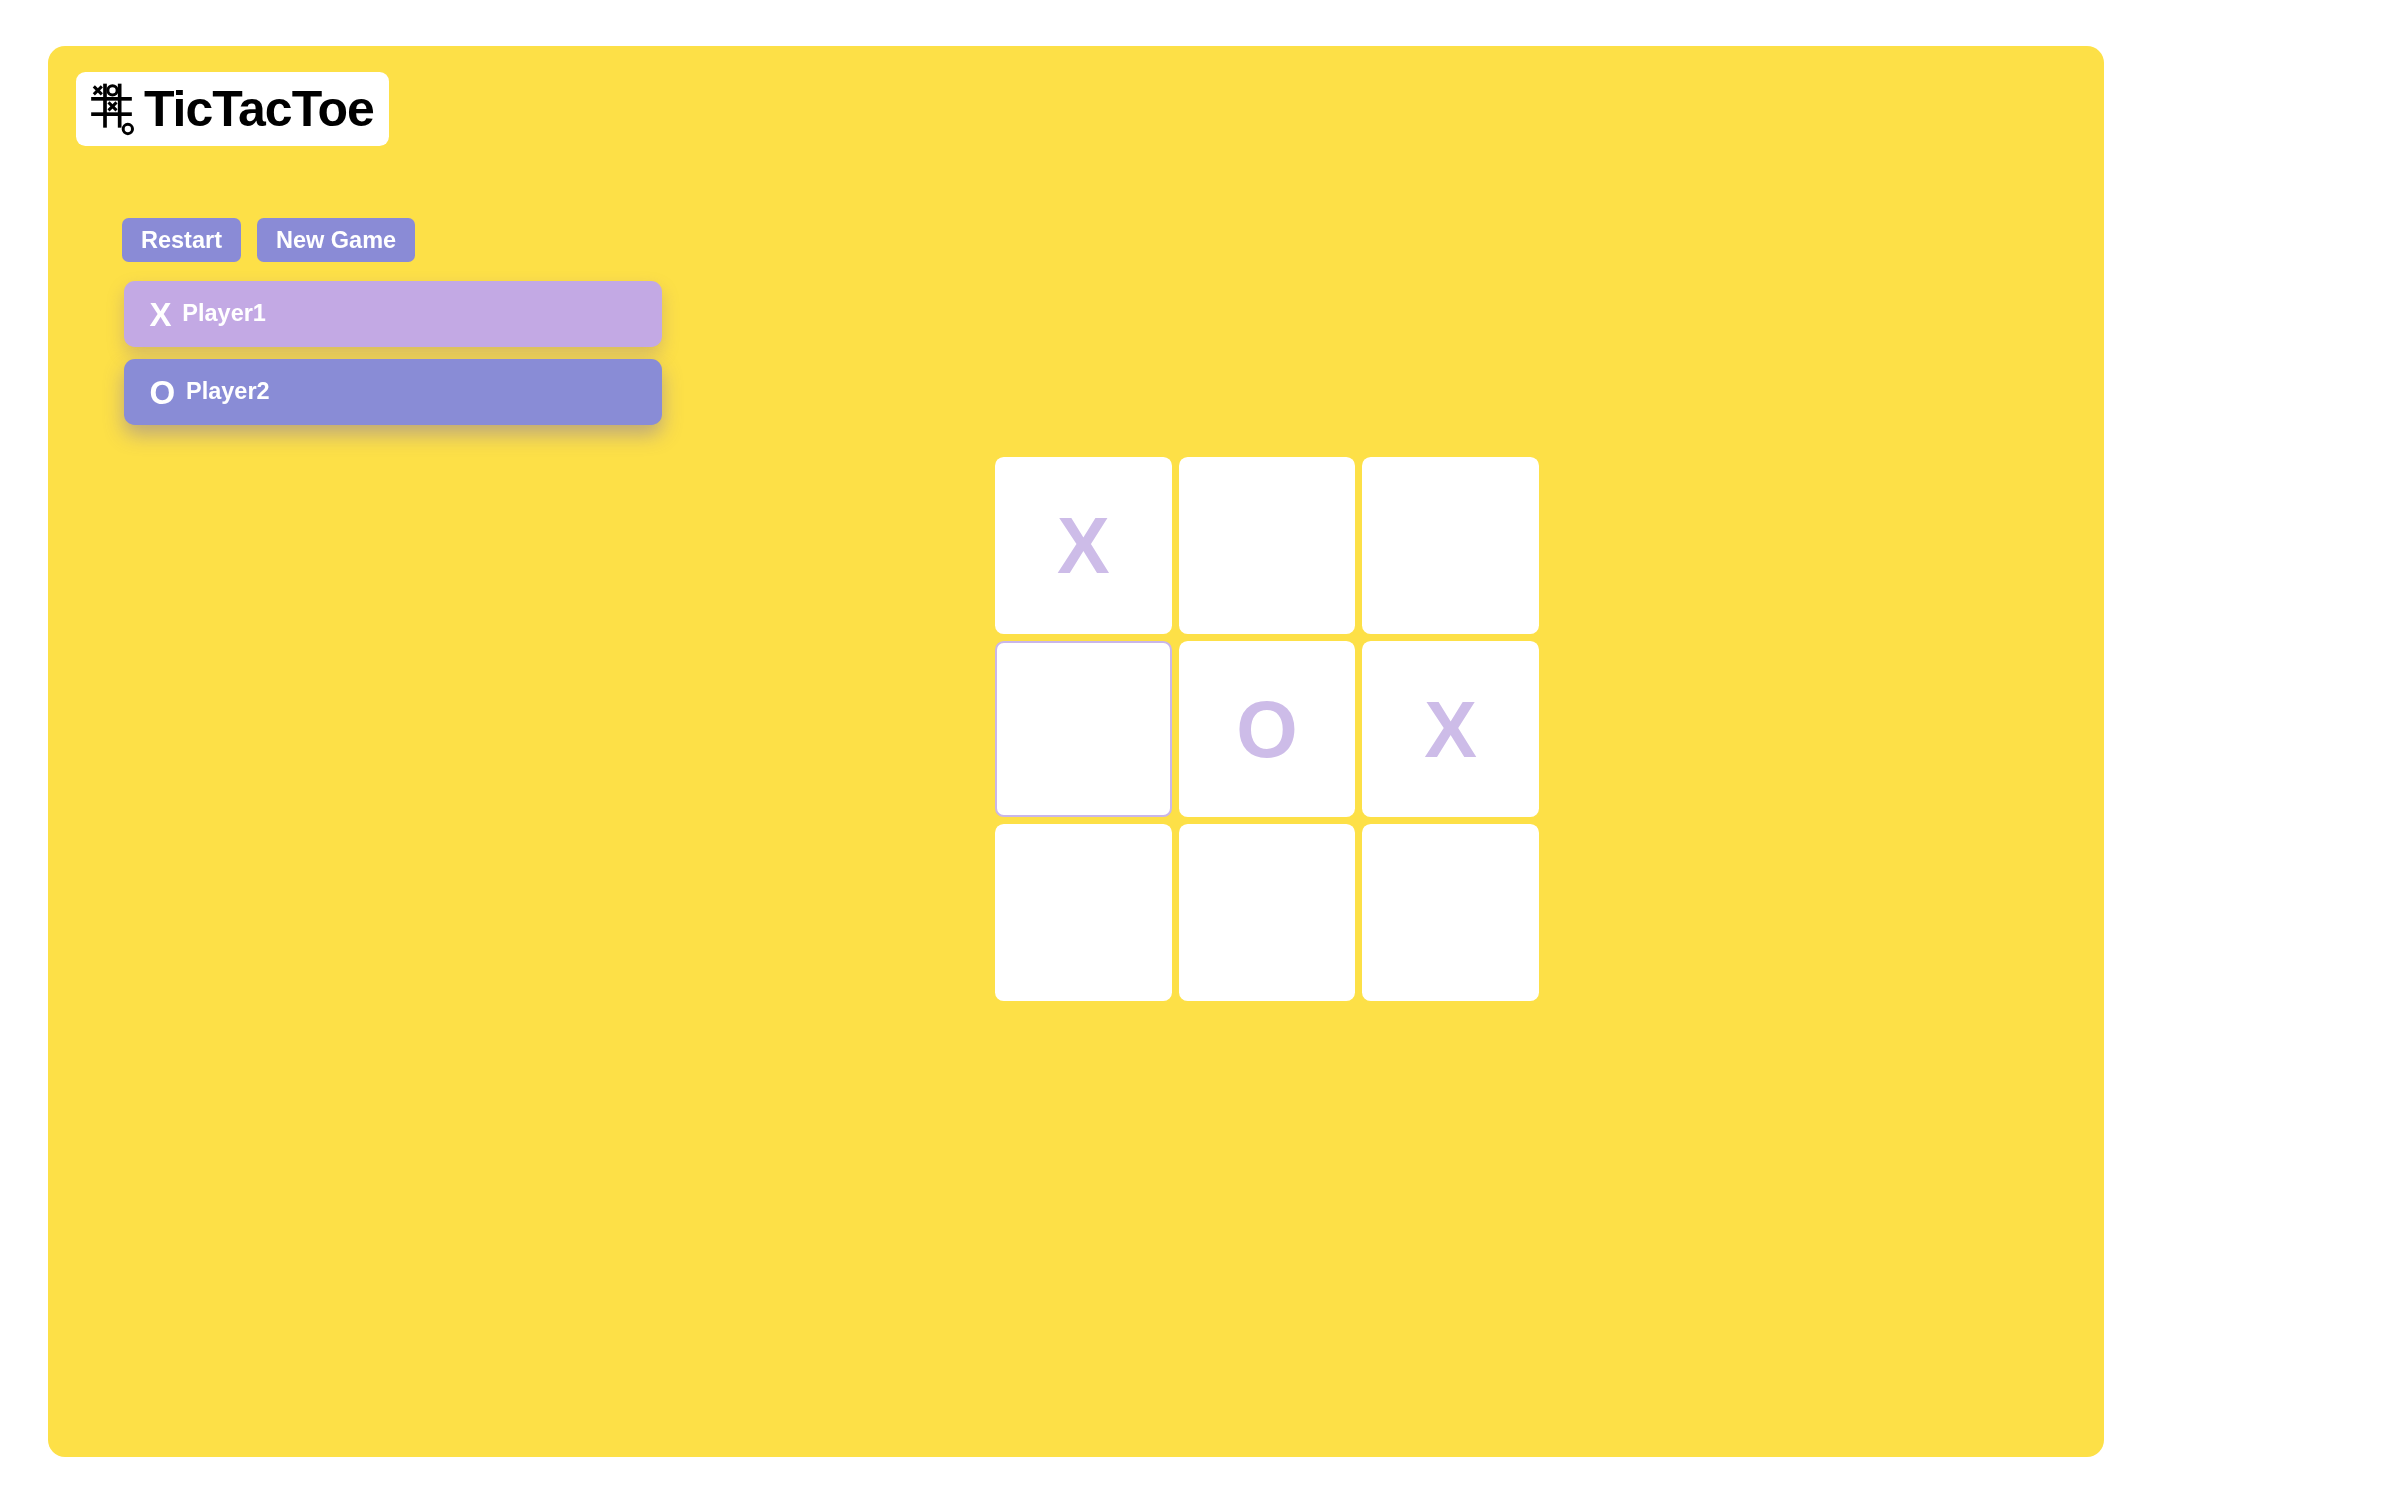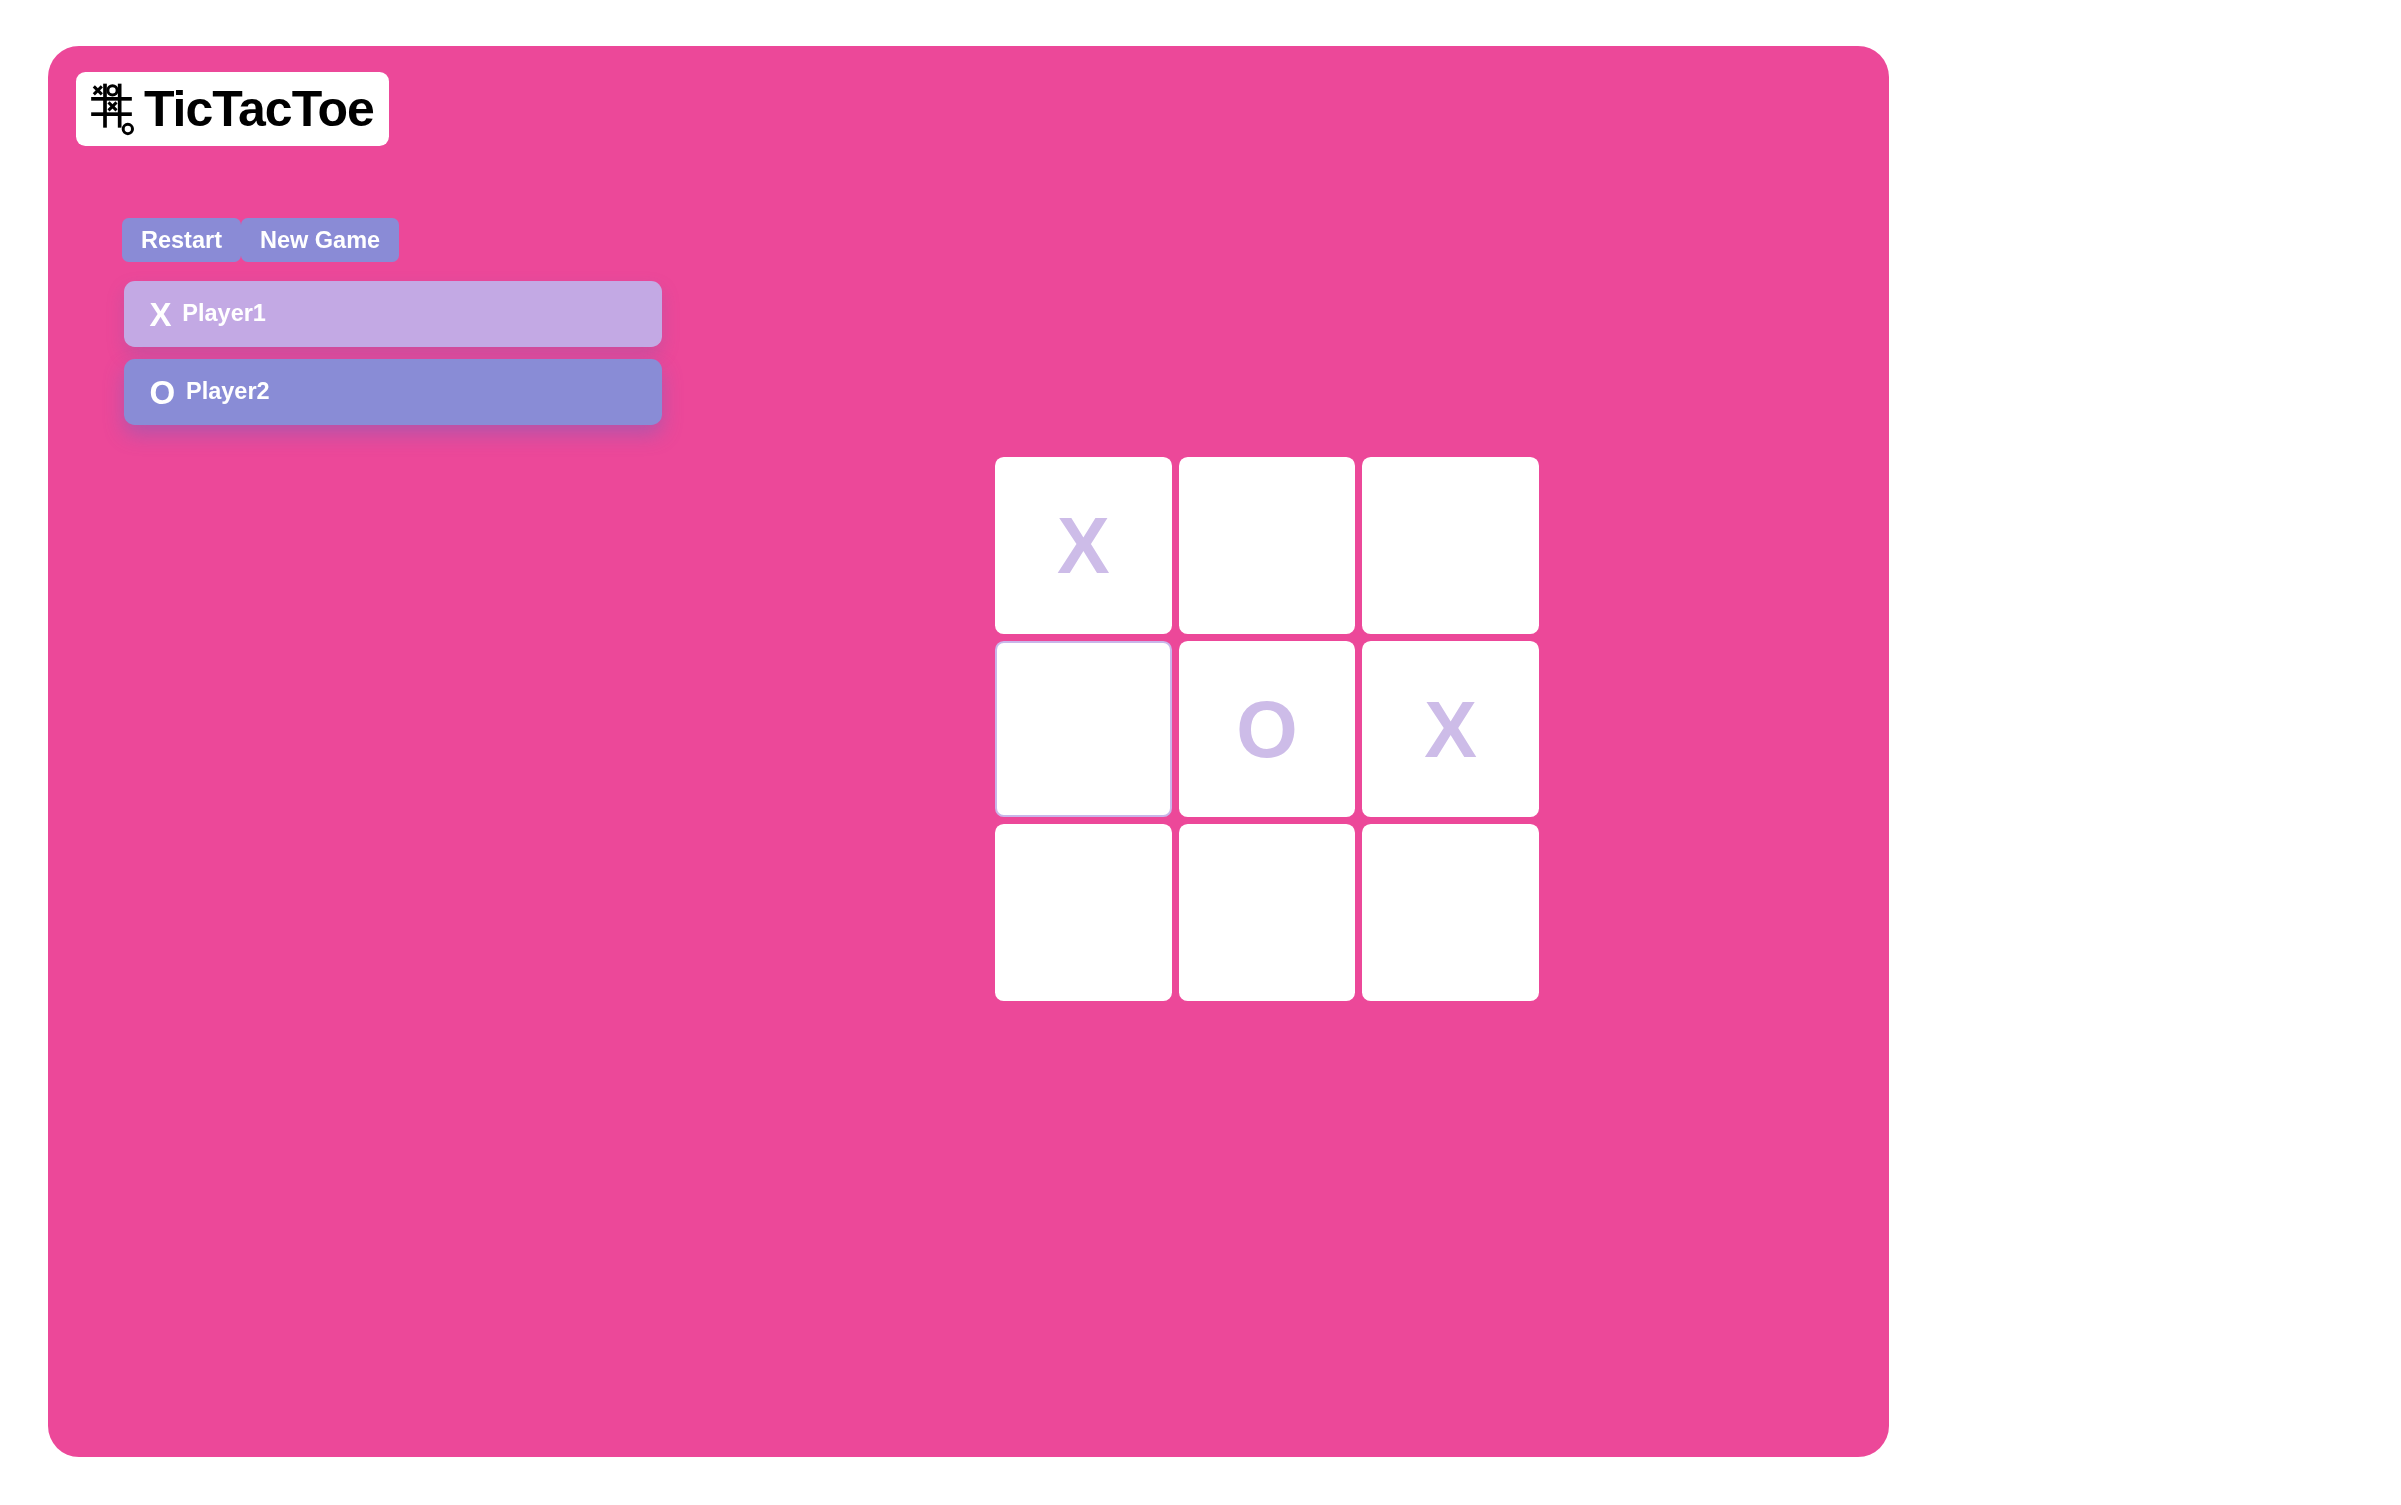--- a/index.html
+++ b/index.html
@@ -13,24 +13,24 @@
     font-family: "Liberation Sans", sans-serif;
     overflow: hidden;
     position: relative;
   }
 
   
   #app-card {
     position: absolute;
     left: 48px;
     top: 46px;
-    width: 1841px;
+    width: 2056px;
     height: 1411px;
-    background: #ec4899;
-    border-radius: 31px;
+    background: #fde047;
+    border-radius: 17px;
     box-sizing: border-box;
   }
 
   
   #brand-box {
     position: absolute;
     left: 27.5px;
     top: 26px;
     height: 74px;
     background: #ffffff;
@@ -55,20 +55,21 @@
     margin-left: 4px;
     white-space: nowrap;
   }
 
   
   #toolbar {
     position: absolute;
     left: 74px;
     top: 172px;
     display: flex;
+    gap: 16px;
   }
   .tool-button {
     background: #8a8bd6;
     color: #ffffff;
     border: none;
     border-radius: 6.7px;
     font-family: "Liberation Sans", sans-serif;
     font-size: 23.5px;
     font-weight: bold;
     padding: 0 19px;

